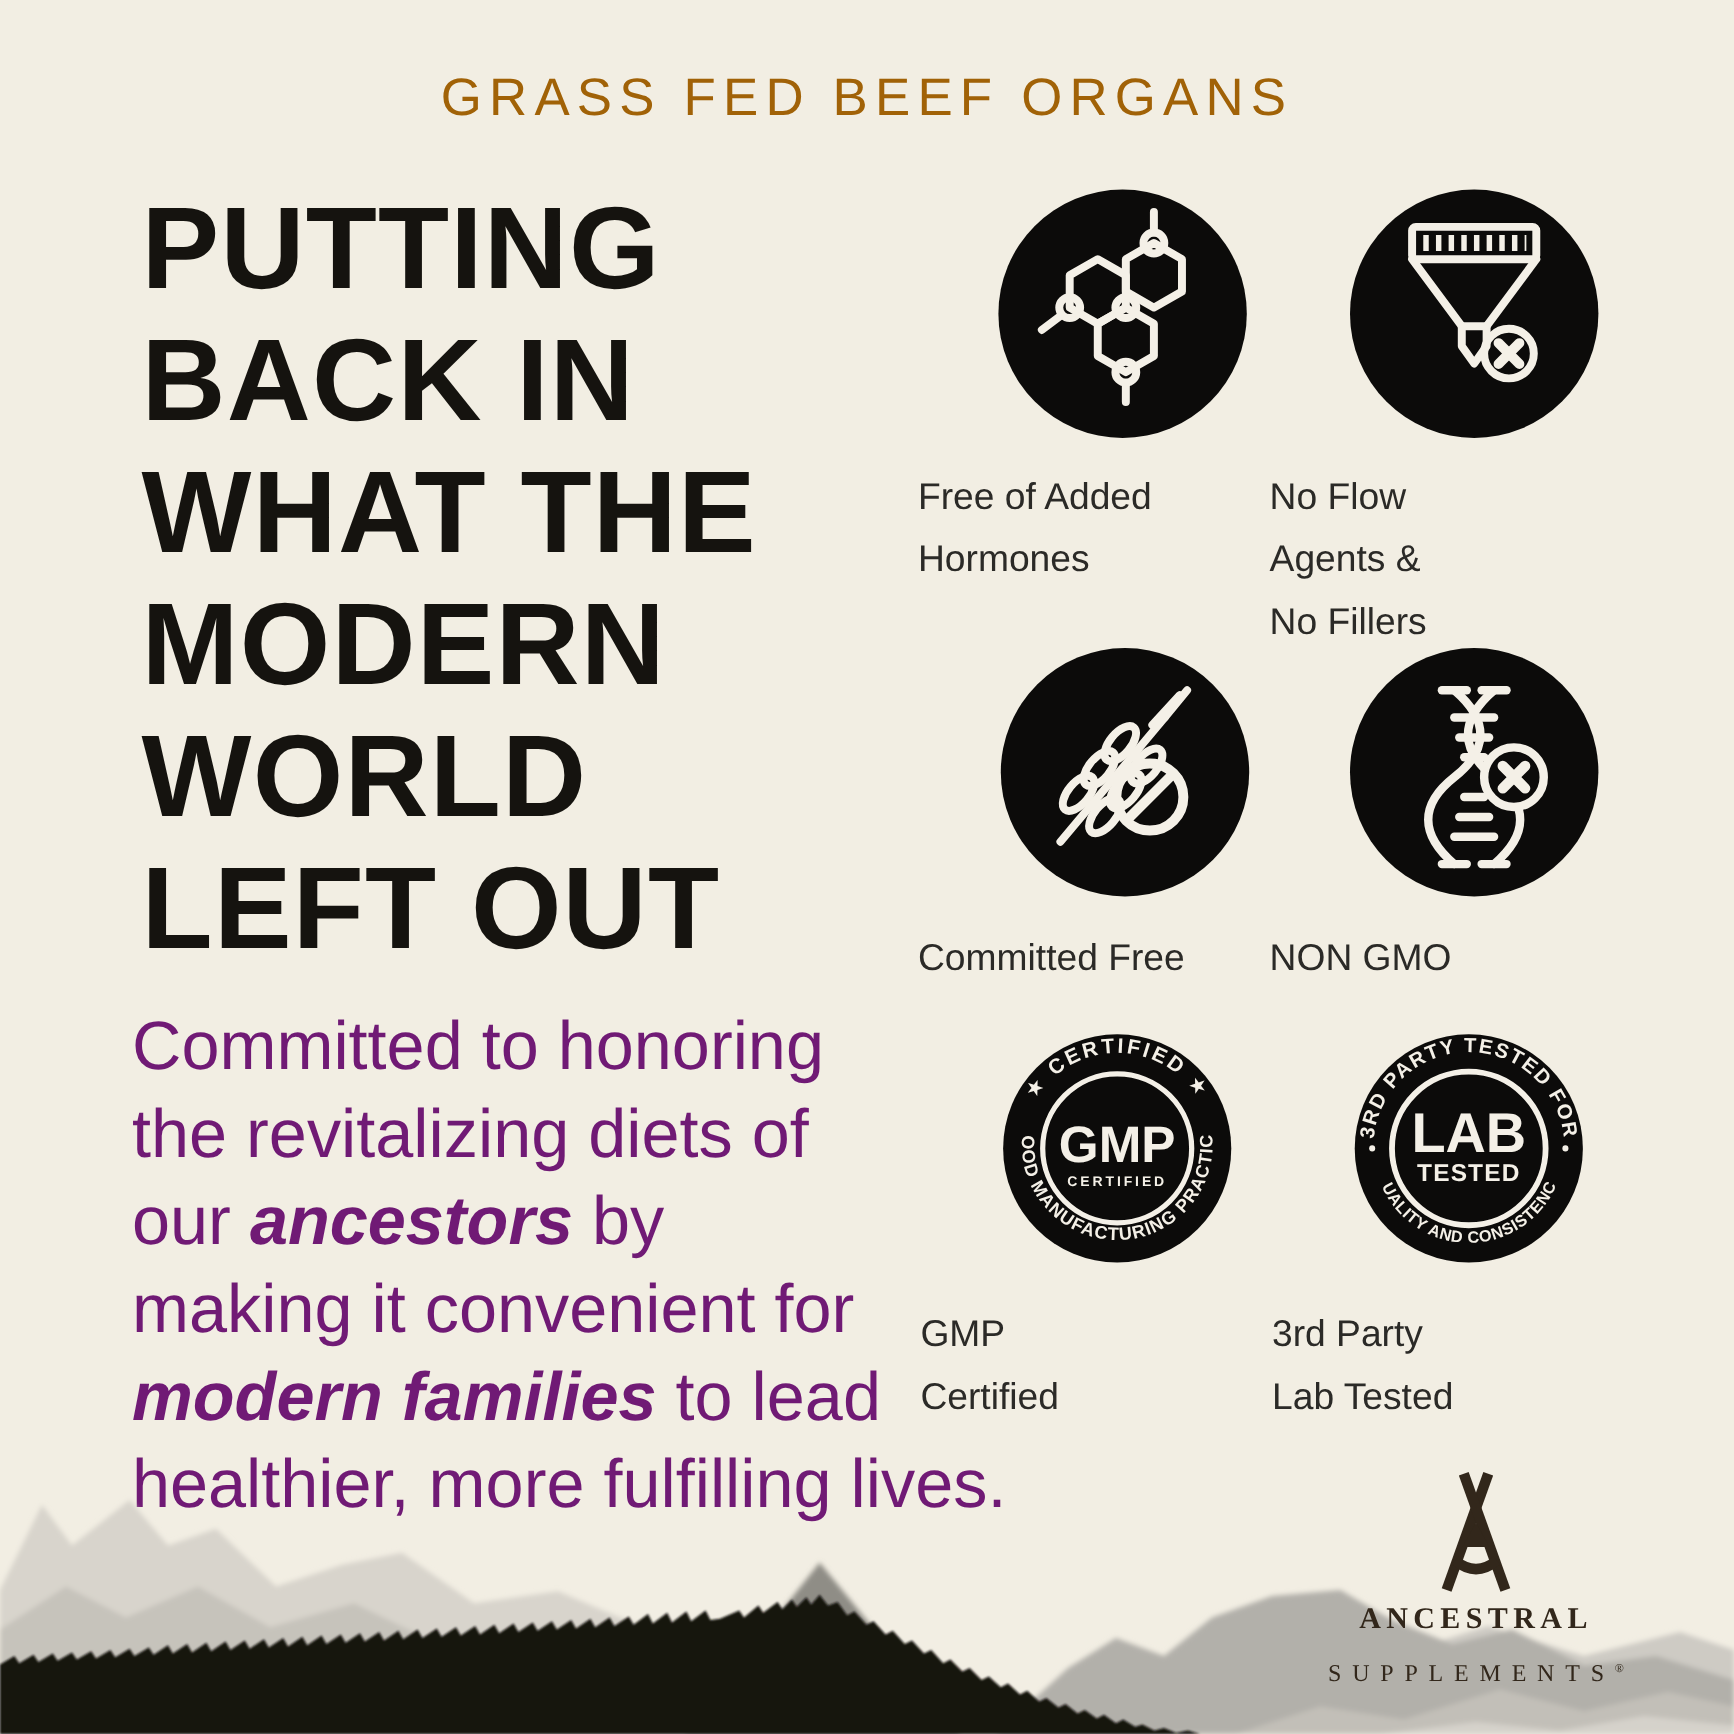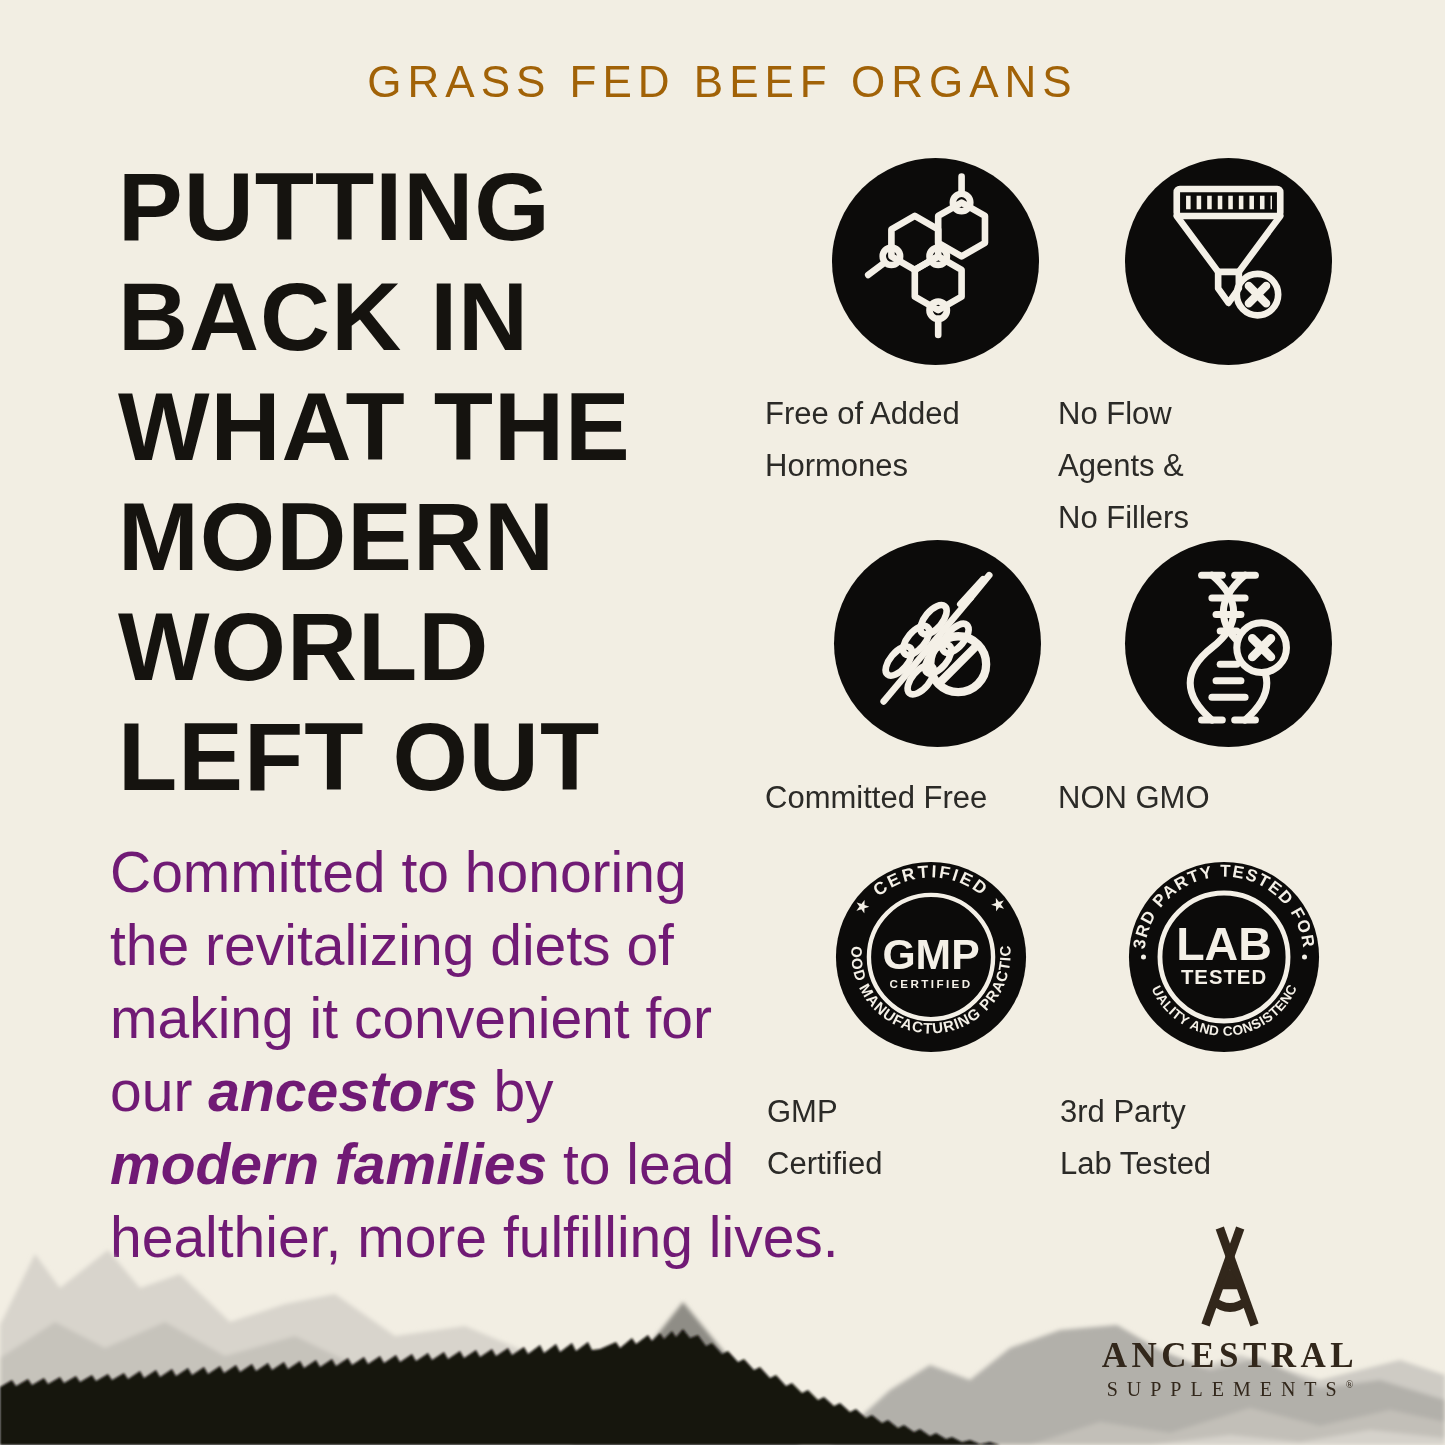--- a/index.html
+++ b/index.html
@@ -35,26 +35,26 @@
     position:absolute;width:340px;text-align:left;
     font-size:31px;line-height:52px;color:#2b2a27;white-space:pre-line;
   }
   .seal{position:absolute;width:194px;height:194px;}
   
   .mountains{position:absolute;left:0;bottom:0;width:1445px;height:215px;}
   
   .logo{position:absolute;left:1030px;top:1226px;width:400px;text-align:center;color:#32271b;}
   .logo .tepee{display:block;margin:0 auto;}
   .logo-name{
-    font-family:"Liberation Serif", serif;font-weight:bold;font-size:35px;
+    font-family:"Liberation Serif", serif;font-weight:bold;font-size:25px;
     letter-spacing:4.5px;margin-top:8px;color:#32271b;
   }
   .logo-sub{
     font-family:"Liberation Serif", serif;font-size:20px;letter-spacing:9px;
-    margin-top:2px;color:#32271b;
+    margin-top:20px;color:#32271b;
   }
   .logo-sub sup{font-size:10px;letter-spacing:0;}
   .seal text{font-family:"Liberation Sans","DejaVu Sans",sans-serif;}
 </style>
 </head>
 <body>
 
 <div class="page">
 
   <div class="kicker">GRASS FED BEEF ORGANS</div>
@@ -64,22 +64,22 @@
     <div>BACK IN</div>
     <div>WHAT THE</div>
     <div>MODERN</div>
     <div>WORLD</div>
     <div>LEFT OUT</div>
   </div>
 
   <div class="mission">
       <div><span>Committed to honoring</span></div>
       <div><span>the revitalizing diets of</span></div>
+      <div><span>our </span><span class="em">ancestors</span><span> by</span></div>
       <div><span>making it convenient for</span></div>
-      <div><span>our </span><span class="em">ancestors</span><span> by</span></div>
       <div><span class="em">modern families</span><span> to lead</span></div>
       <div><span>healthier, more fulfilling lives.</span></div>
     </div>
 
   <svg class="mountains" viewBox="0 0 1445 215" preserveAspectRatio="none">
     <defs>
       <filter id="soft" x="-10%" y="-10%" width="120%" height="120%">
           <feGaussianBlur stdDeviation="2.2"></feGaussianBlur>
         </filter>
       <filter id="soft2" x="-10%" y="-10%" width="120%" height="120%">

